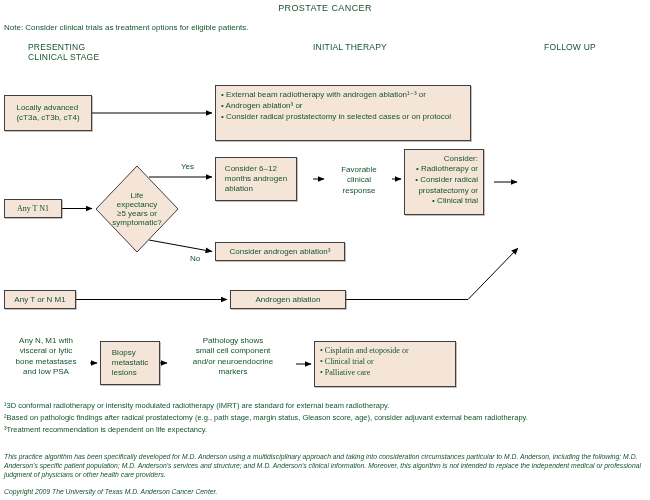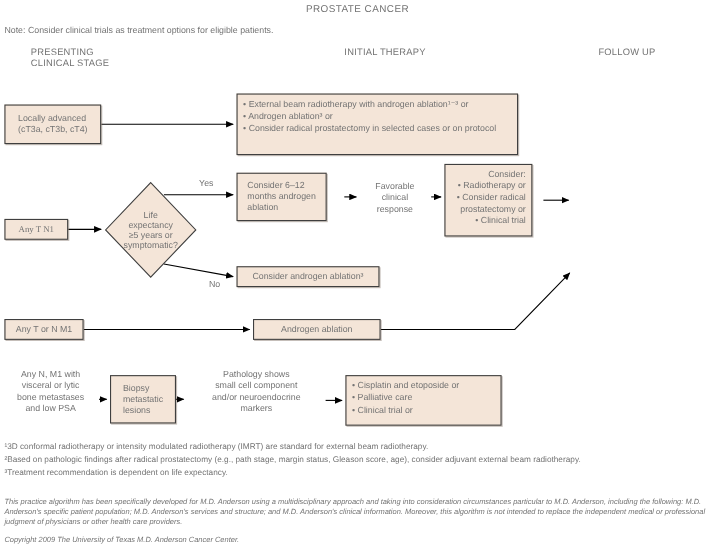--- a/index.html
+++ b/index.html
@@ -3,21 +3,21 @@
 <meta charset="utf-8">
 <style>
   :root{
     --box-fill:#f4e5d8;
     --box-border:#3f3f3f;
     --line:#000000;
   }
   html,body{margin:0;padding:0;background:#fff;}
   .canvas{
     position:relative;width:650px;height:500px;background:#fff;overflow:hidden;
-    font-family:"Liberation Sans","DejaVu Sans",sans-serif;color:#737373;
+    font-family:"Liberation Sans","DejaVu Sans",sans-serif;color:#14532d;
   }
   .abs{position:absolute;}
   .pre{white-space:pre-line;}
   .title{width:100%;top:3px;text-align:center;font-size:9px;letter-spacing:.4px;}
   .note{left:4px;top:23px;font-size:8px;}
   .colhead{font-size:8.5px;letter-spacing:.2px;}
   .flowbox{
     background:var(--box-fill);border:1px solid var(--box-border);
     box-shadow:1px 1px 0 rgba(90,70,55,.35);
     font-size:8px;line-height:1.25;box-sizing:border-box;z-index:2;
@@ -126,24 +126,24 @@
 visceral or lytic
 bone metastases
 and low PSA</div>
   <div class="abs flowbox center-box pre" style="left:100px;top:341px;width:60px;height:44px;">Biopsy
 metastatic
 lesions</div>
   <div class="abs plain-label pre" style="left:170px;top:336px;width:126px;text-align:center;">Pathology shows
 small cell component
 and/or neuroendocrine
 markers</div>
-  <div class="abs flowbox pad-box" style="left:314px;top:341px;width:142px;min-height:46px;">
+  <div class="abs flowbox pad-box" style="left:314px;top:341px;width:142px;min-height:46px;font-family:Liberation Serif, serif;">
       <div class="bullet-item">• Cisplatin and etoposide or</div>
+      <div class="bullet-item">• Clinical trial or</div>
       <div class="bullet-item">• Palliative care</div>
-      <div class="bullet-item">• Clinical trial or</div>
     </div>
 
   <div class="abs" style="left:4px;top:401px;width:642px;">
     <p class="footnote">¹3D conformal radiotherapy or intensity modulated radiotherapy (IMRT) are standard for external beam radiotherapy.</p>
     <p class="footnote">²Based on pathologic findings after radical prostatectomy (e.g., path stage, margin status, Gleason score, age), consider adjuvant external beam radiotherapy.</p>
     <p class="footnote">³Treatment recommendation is dependent on life expectancy.</p>
   </div>
 
   <div class="abs disclaimer" style="left:4px;top:452px;width:642px;">This practice algorithm has been specifically developed for M.D. Anderson using a multidisciplinary approach and taking into consideration circumstances particular to M.D. Anderson, including the following: M.D. Anderson's specific patient population; M.D. Anderson's services and structure; and M.D. Anderson's clinical information. Moreover, this algorithm is not intended to replace the independent medical or professional judgment of physicians or other health care providers.</div>
   <div class="abs copyright" style="left:4px;top:488px;width:642px;">Copyright 2009 The University of Texas M.D. Anderson Cancer Center.</div>

